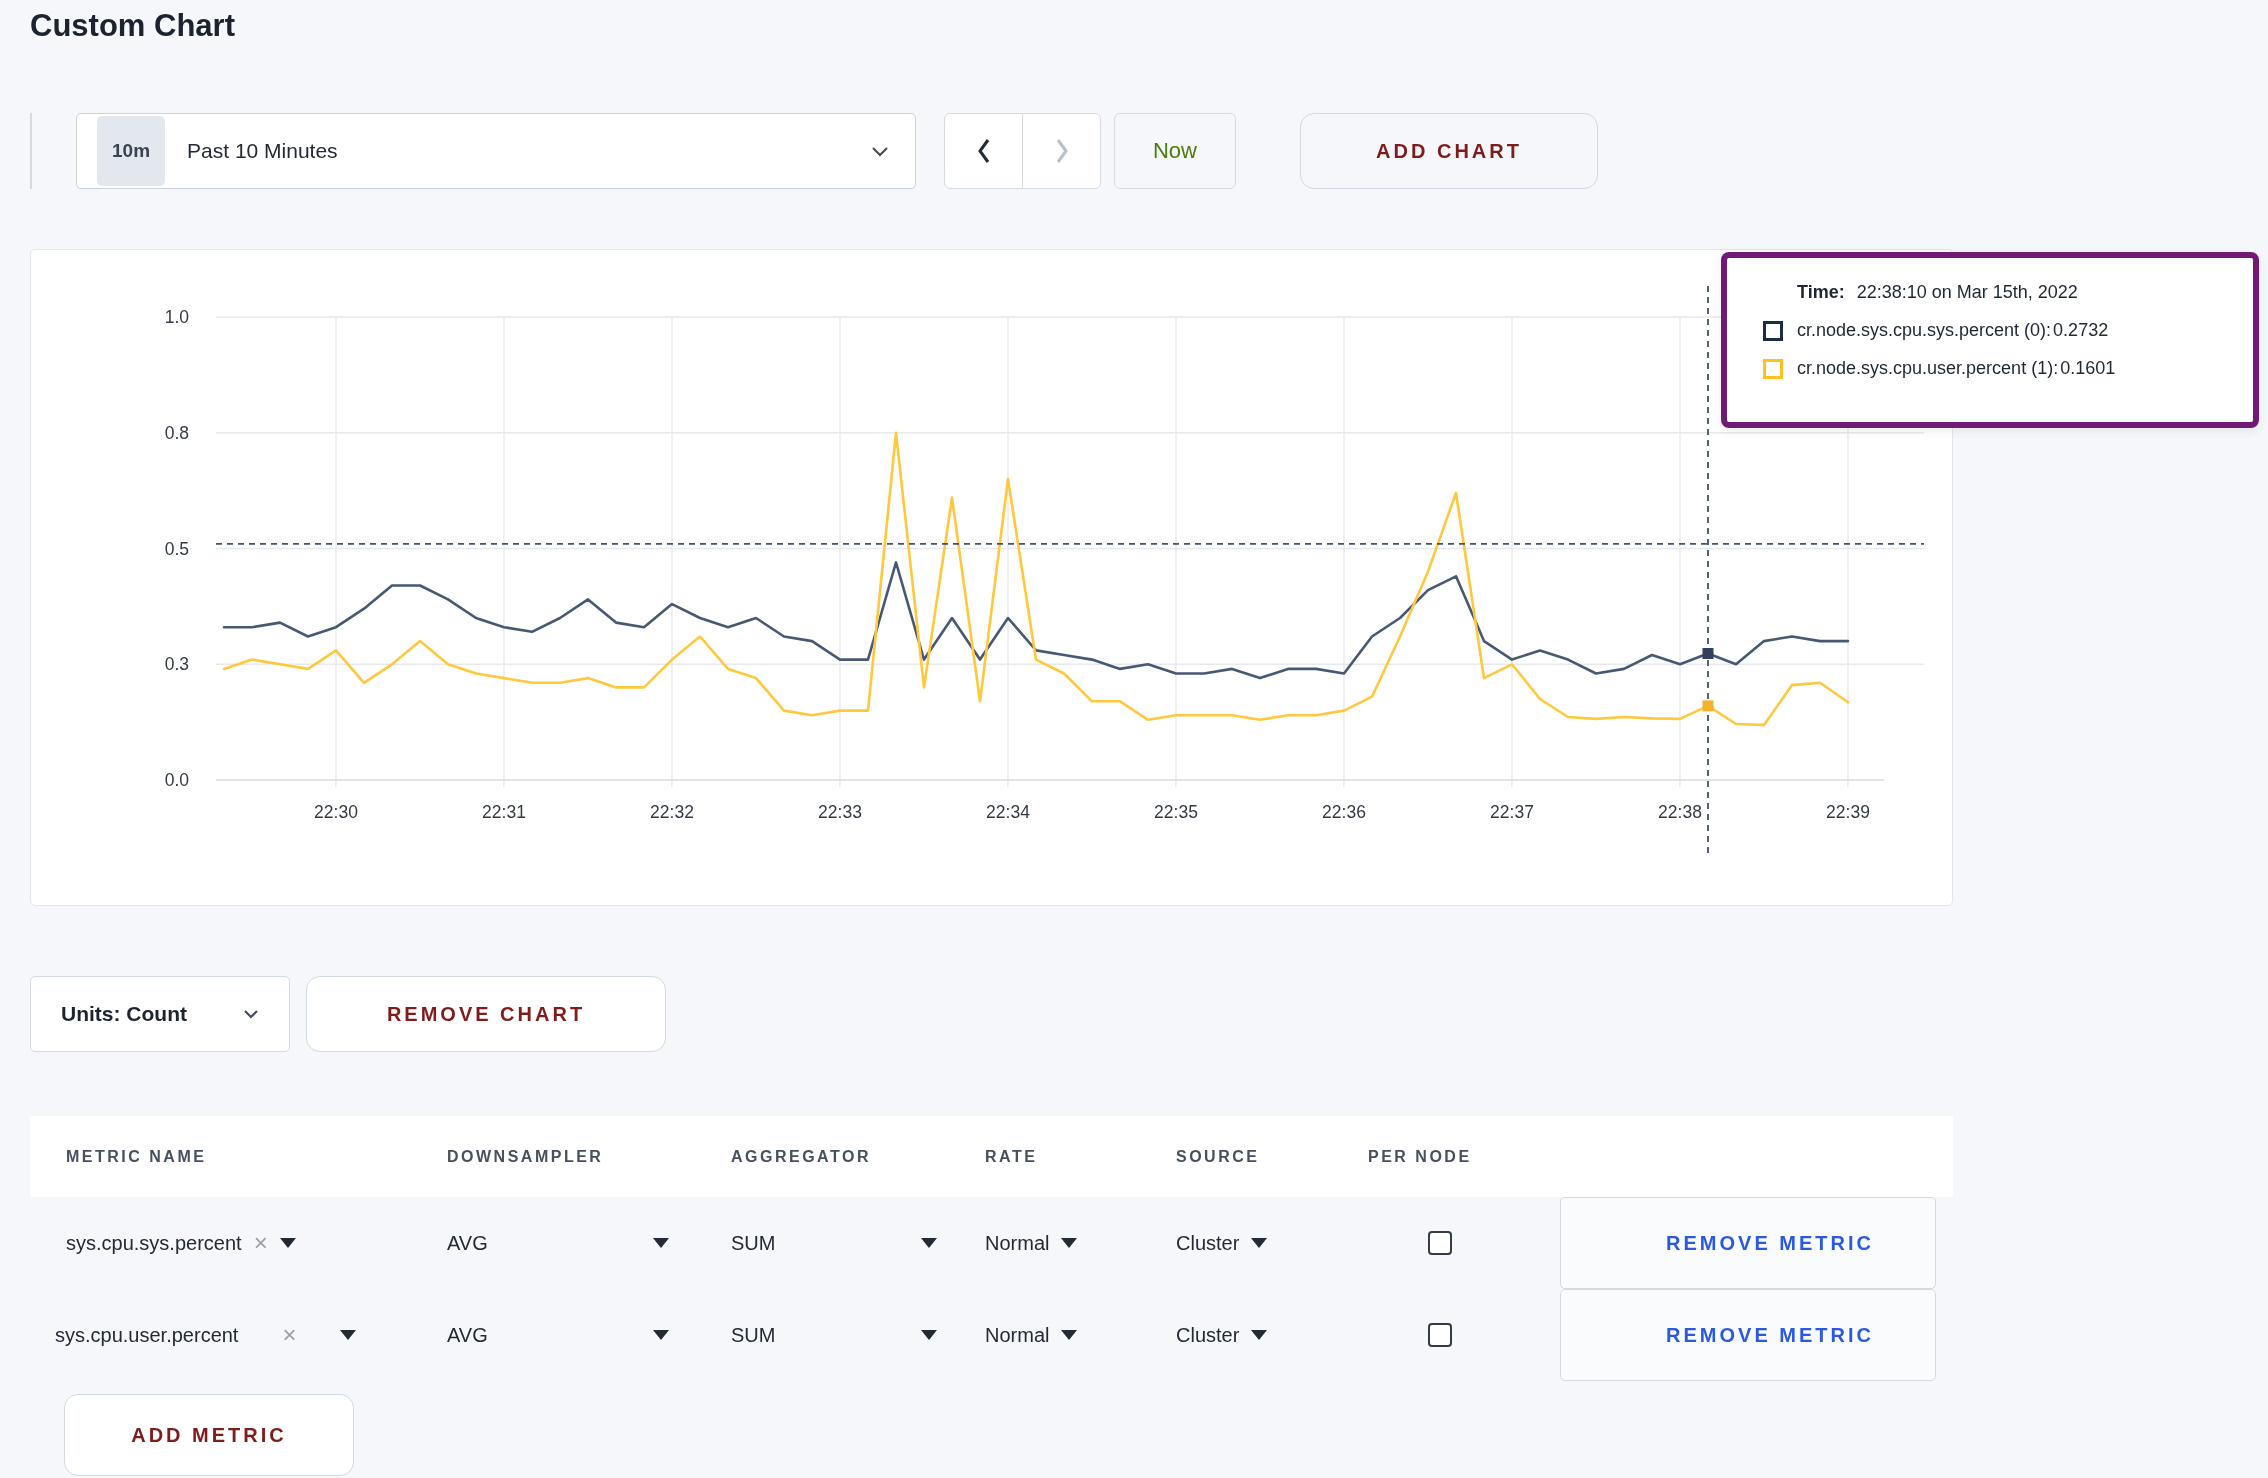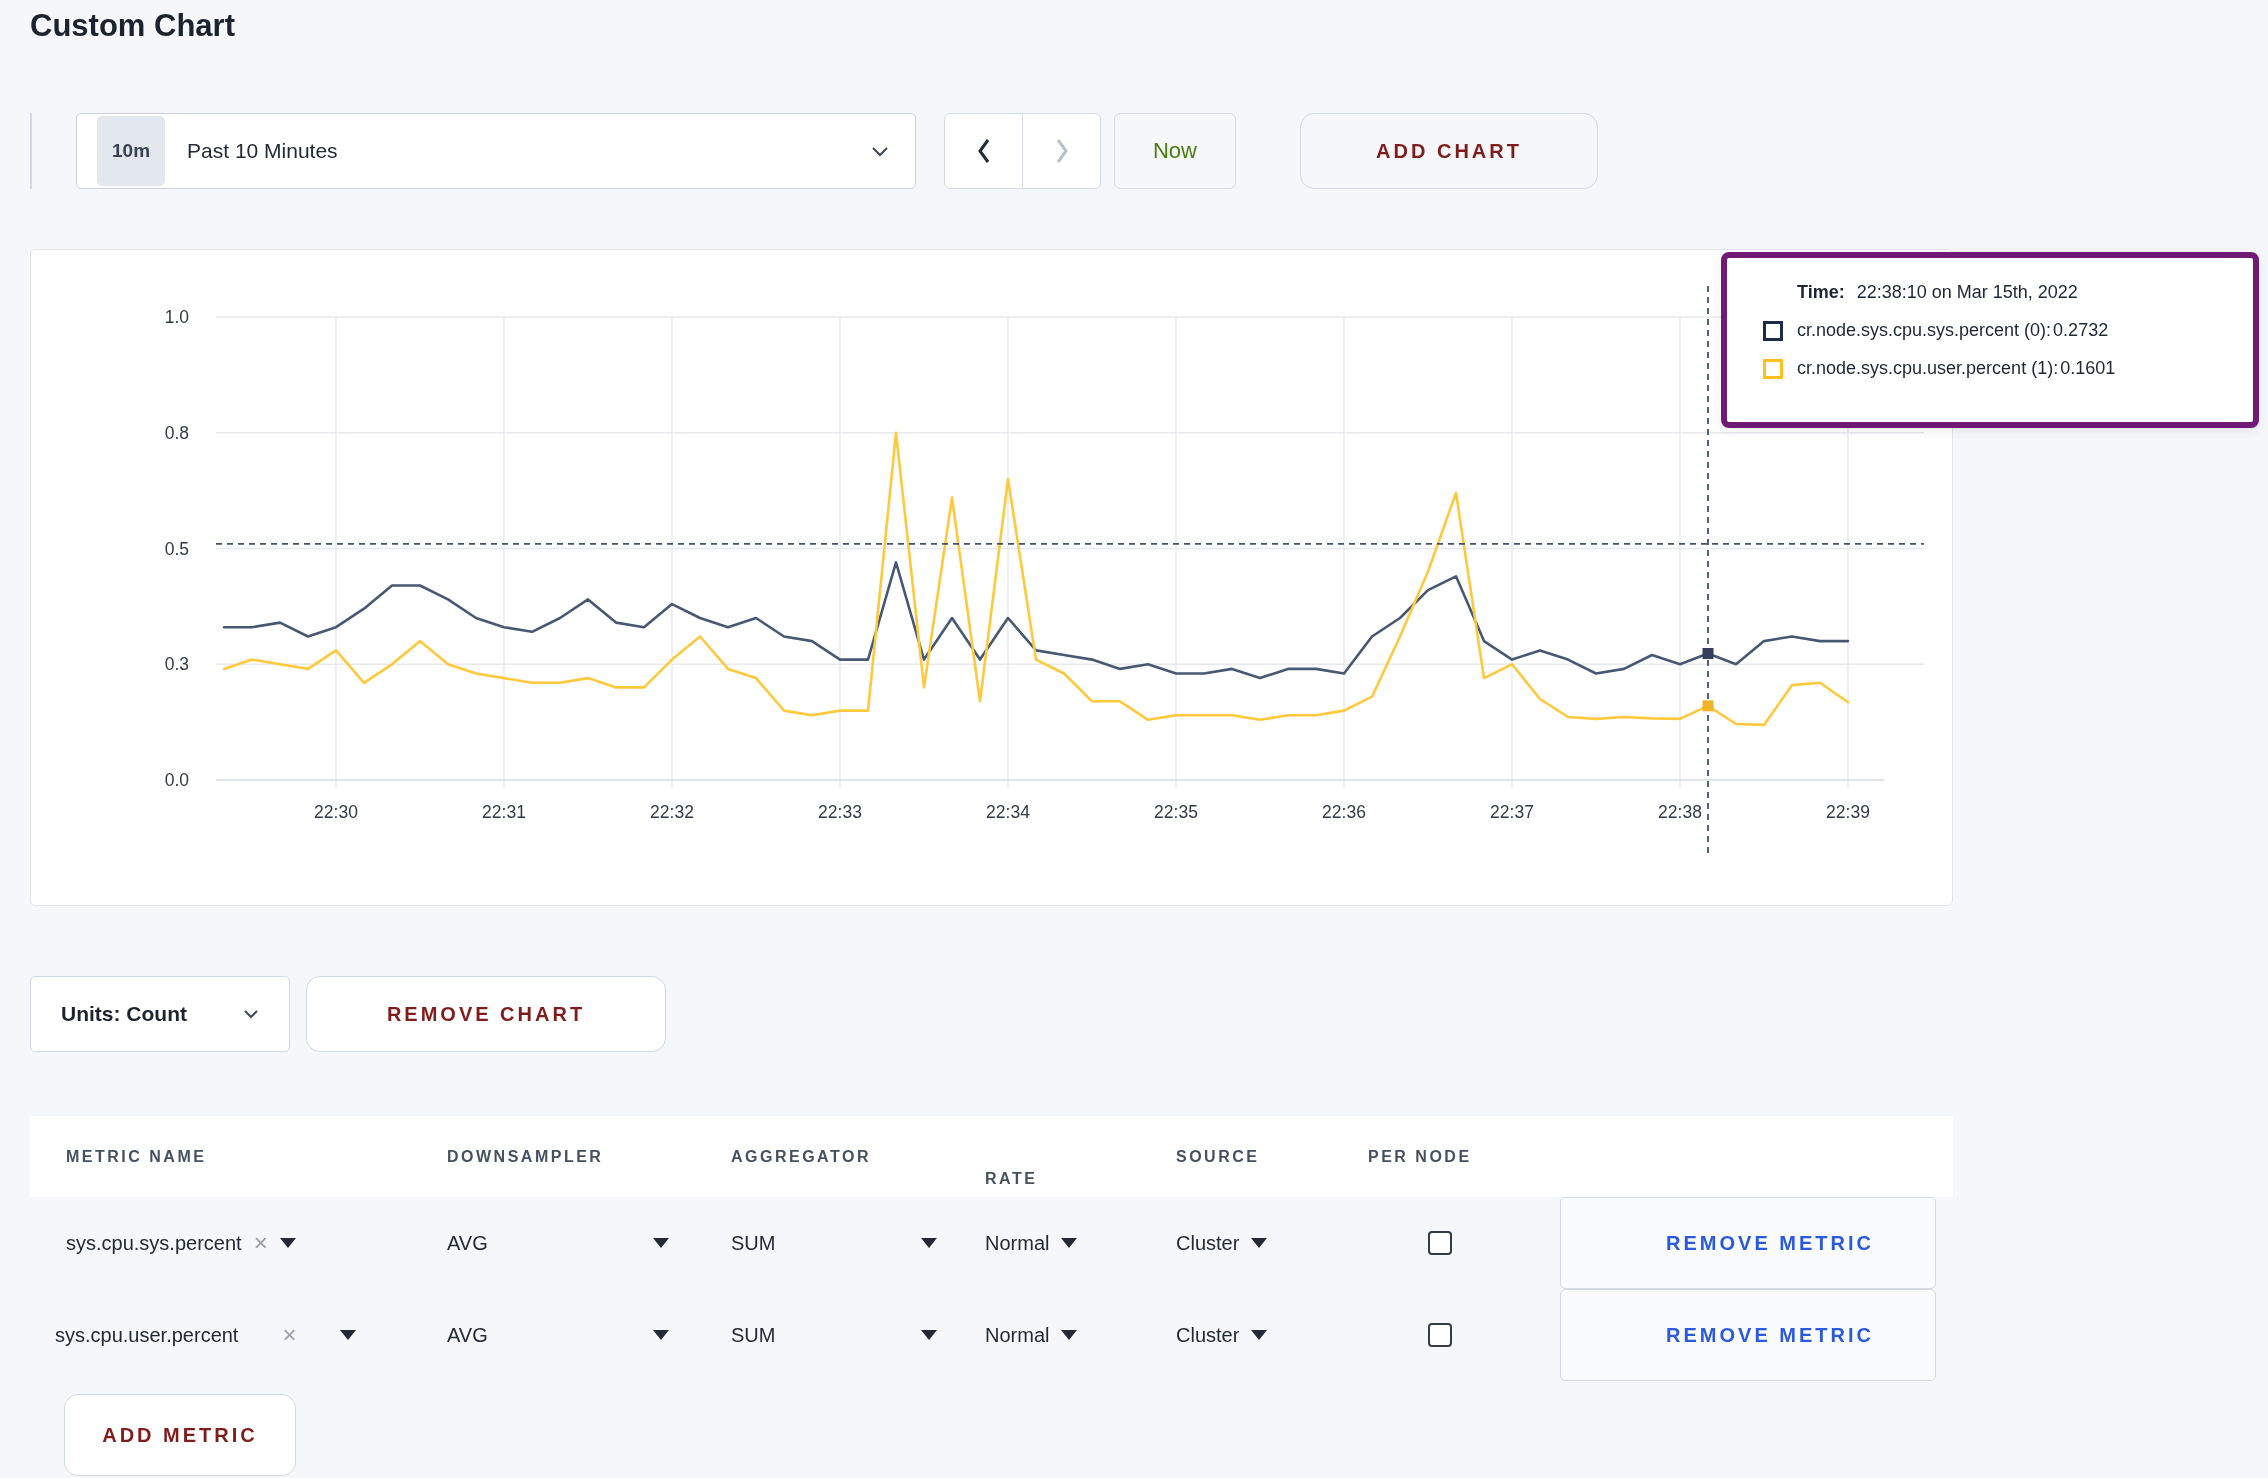--- a/index.html
+++ b/index.html
@@ -62,21 +62,21 @@
       border-top:10px solid #242a35;display:inline-block;}
   .clear-x{font-size:24px;color:#99a0aa;margin:0 0 0 12px;}
   .sel-compact .caret{margin-left:12px;}
   .sel-wide{justify-content:space-between;}
   .checkbox{position:absolute;width:24px;height:24px;border:2px solid #333c49;border-radius:4px;
       background:#ffffff;top:50%;transform:translateY(-50%);box-sizing:border-box;cursor:pointer;}
   .remove-metric-button{position:absolute;left:1530px;top:0;width:376px;height:92px;
       background:#fafbfd;border:1px solid #d5dae2;border-radius:5px;display:flex;
       align-items:center;justify-content:center;color:#2b59e0;font-weight:700;
       font-size:20px;letter-spacing:3px;box-sizing:border-box;cursor:pointer;padding-left:44px;}
-  #add-metric-button{left:64px;top:1394px;width:232px;height:82px;background:#ffffff;}
+  #add-metric-button{left:64px;top:1394px;width:290px;height:82px;background:#ffffff;}
 </style>
 </head>
 <body>
 
 <div id="app">
 
   <h1 id="page-title" class="abs">Custom Chart</h1>
 
   <div id="toolbar-divider" class="abs"></div>
 
@@ -169,21 +169,21 @@
       <polyline points="2,2 8,8 14,2" fill="none" stroke="#3f4856" stroke-width="2"></polyline>
     </svg>
   </div>
 
   <div id="remove-chart-button" class="abs text-btn">REMOVE CHART</div>
 
   <div id="metrics-header" class="abs">
       <span class="col-head" style="left: 36px;">METRIC NAME</span>
       <span class="col-head" style="left: 417px;">DOWNSAMPLER</span>
       <span class="col-head" style="left: 701px;">AGGREGATOR</span>
-      <span class="col-head" style="left: 955px; margin-top: 22px;">RATE</span>
+      <span class="col-head" style="left: 955px;">RATE</span>
       <span class="col-head" style="left: 1146px;">SOURCE</span>
       <span class="col-head" style="left: 1338px;">PER NODE</span>
     </div>
   <div id="metrics-rows">
       <div class="metric-row abs" style="top: 1197px;">
         <div class="cell sel-compact" style="left: 36px;">
           <span>sys.cpu.sys.percent</span>
           <span class="clear-x">×</span>
           <span class="caret"></span>
         </div>

